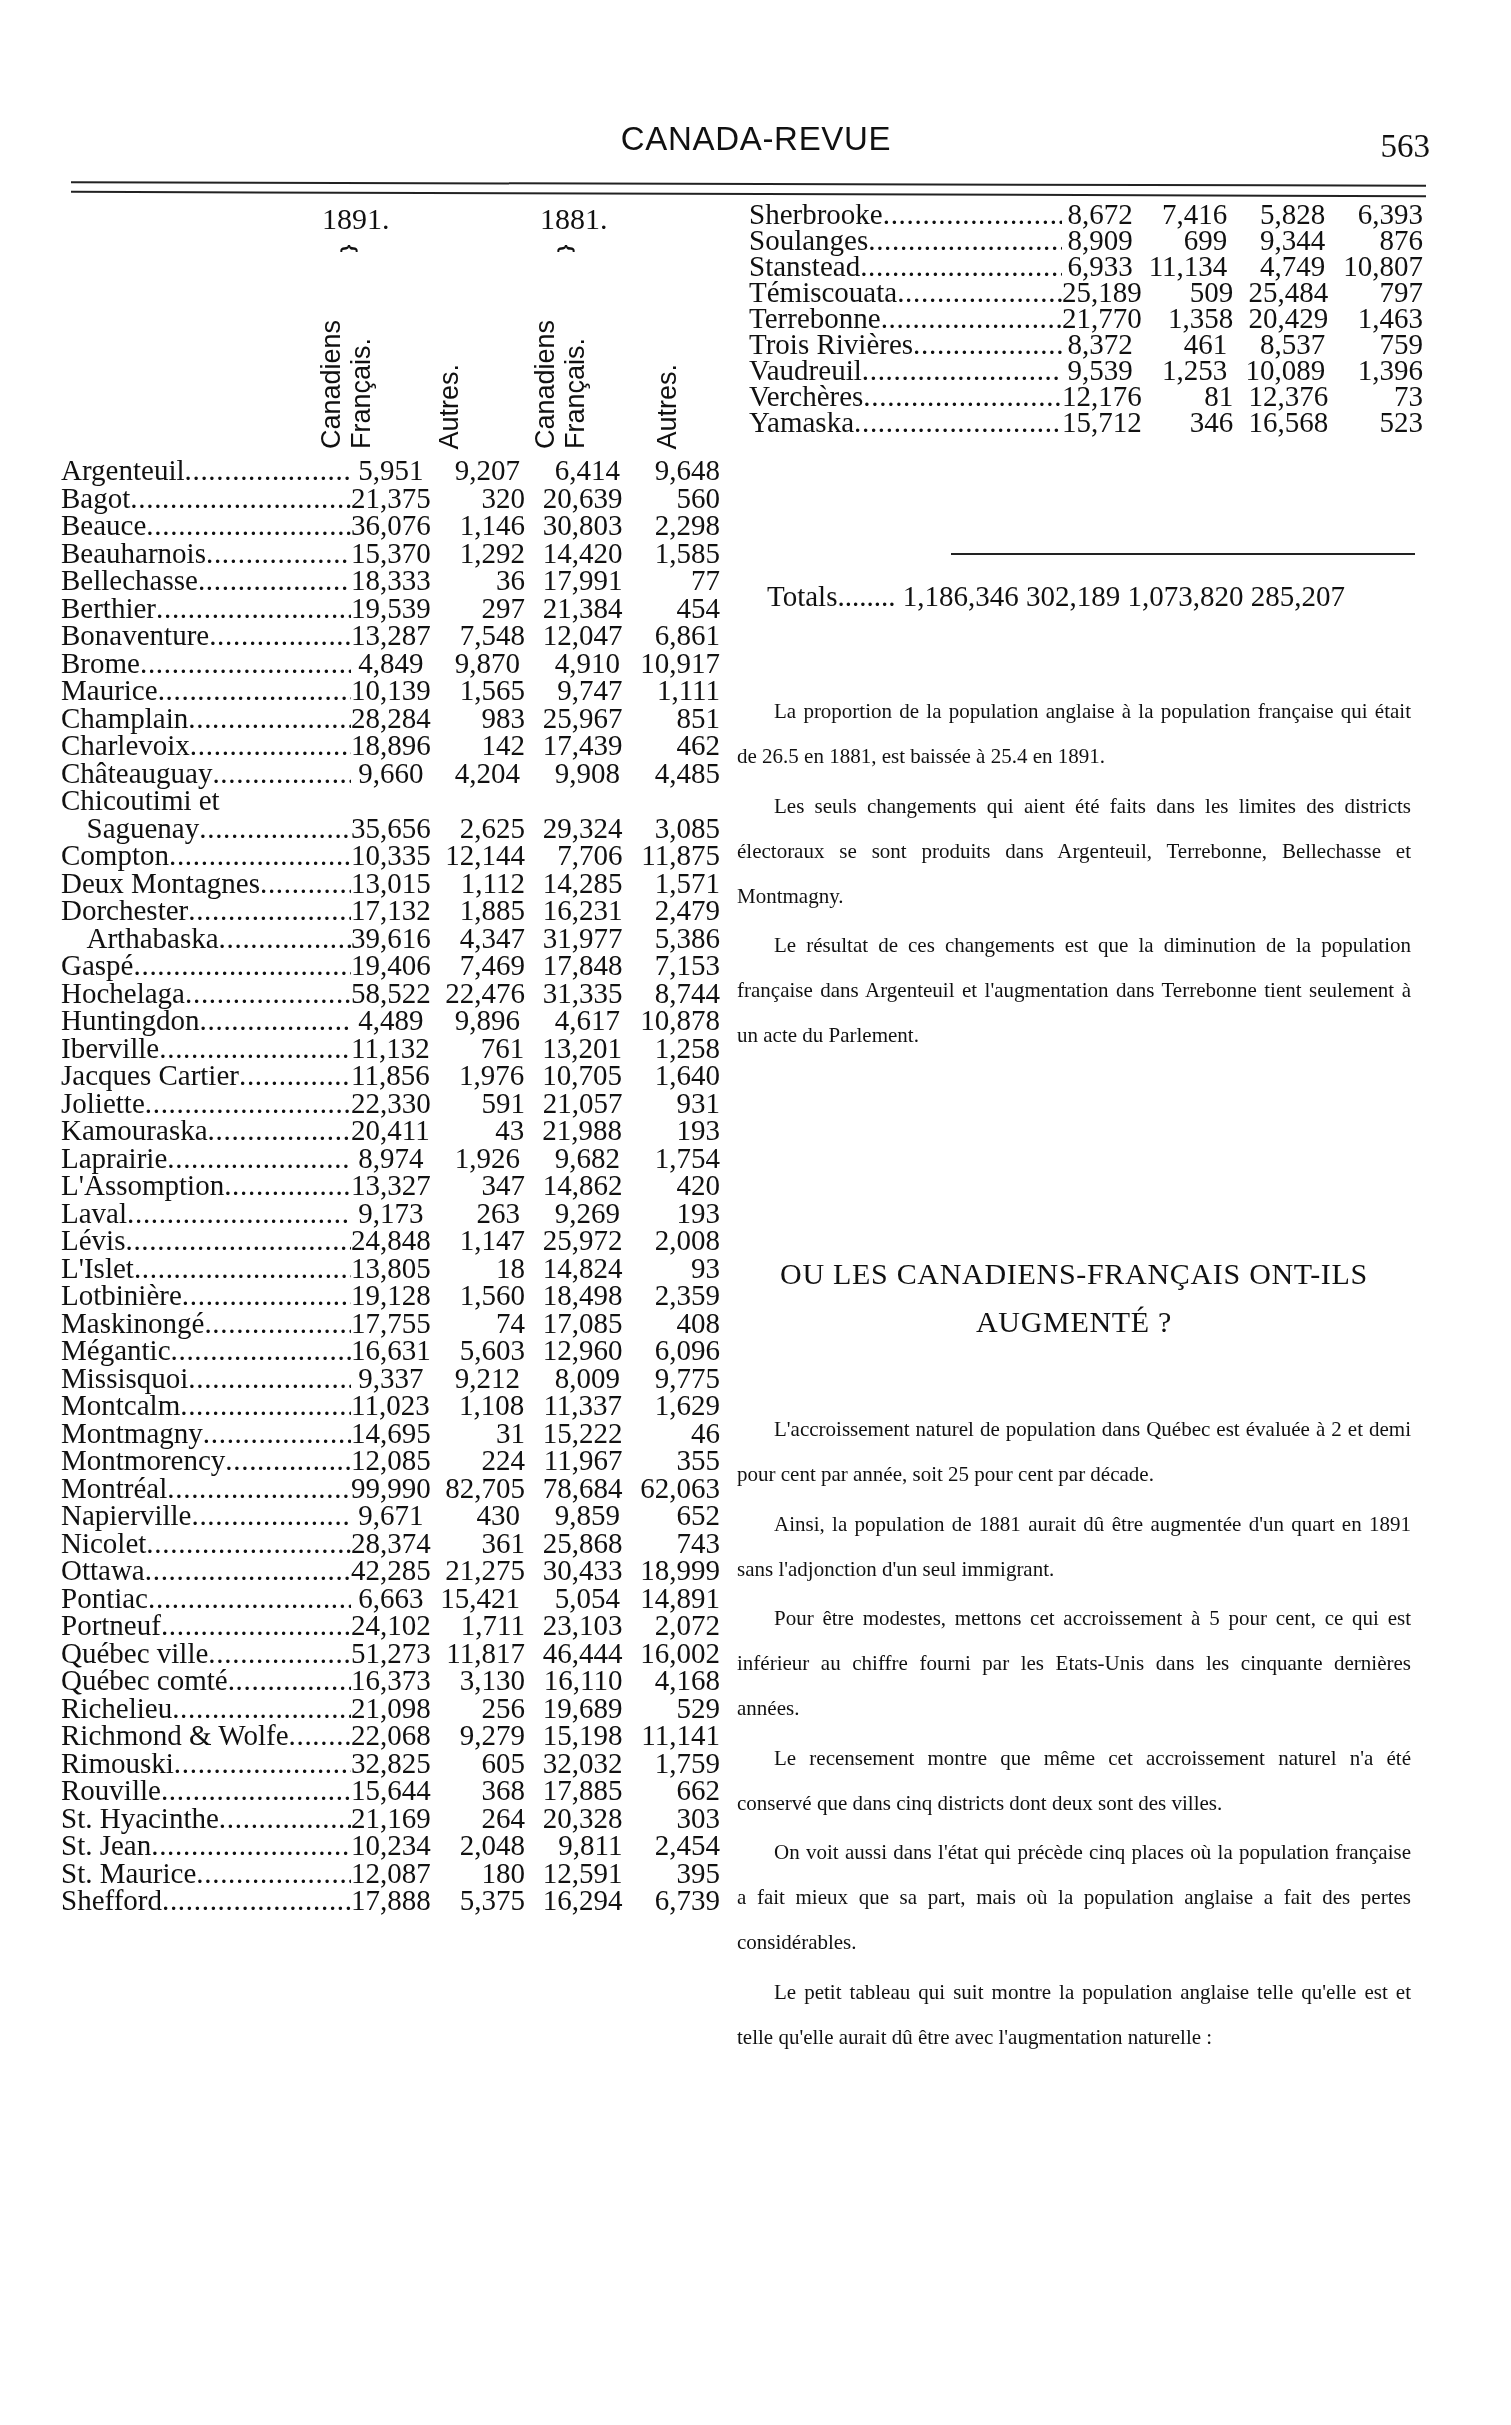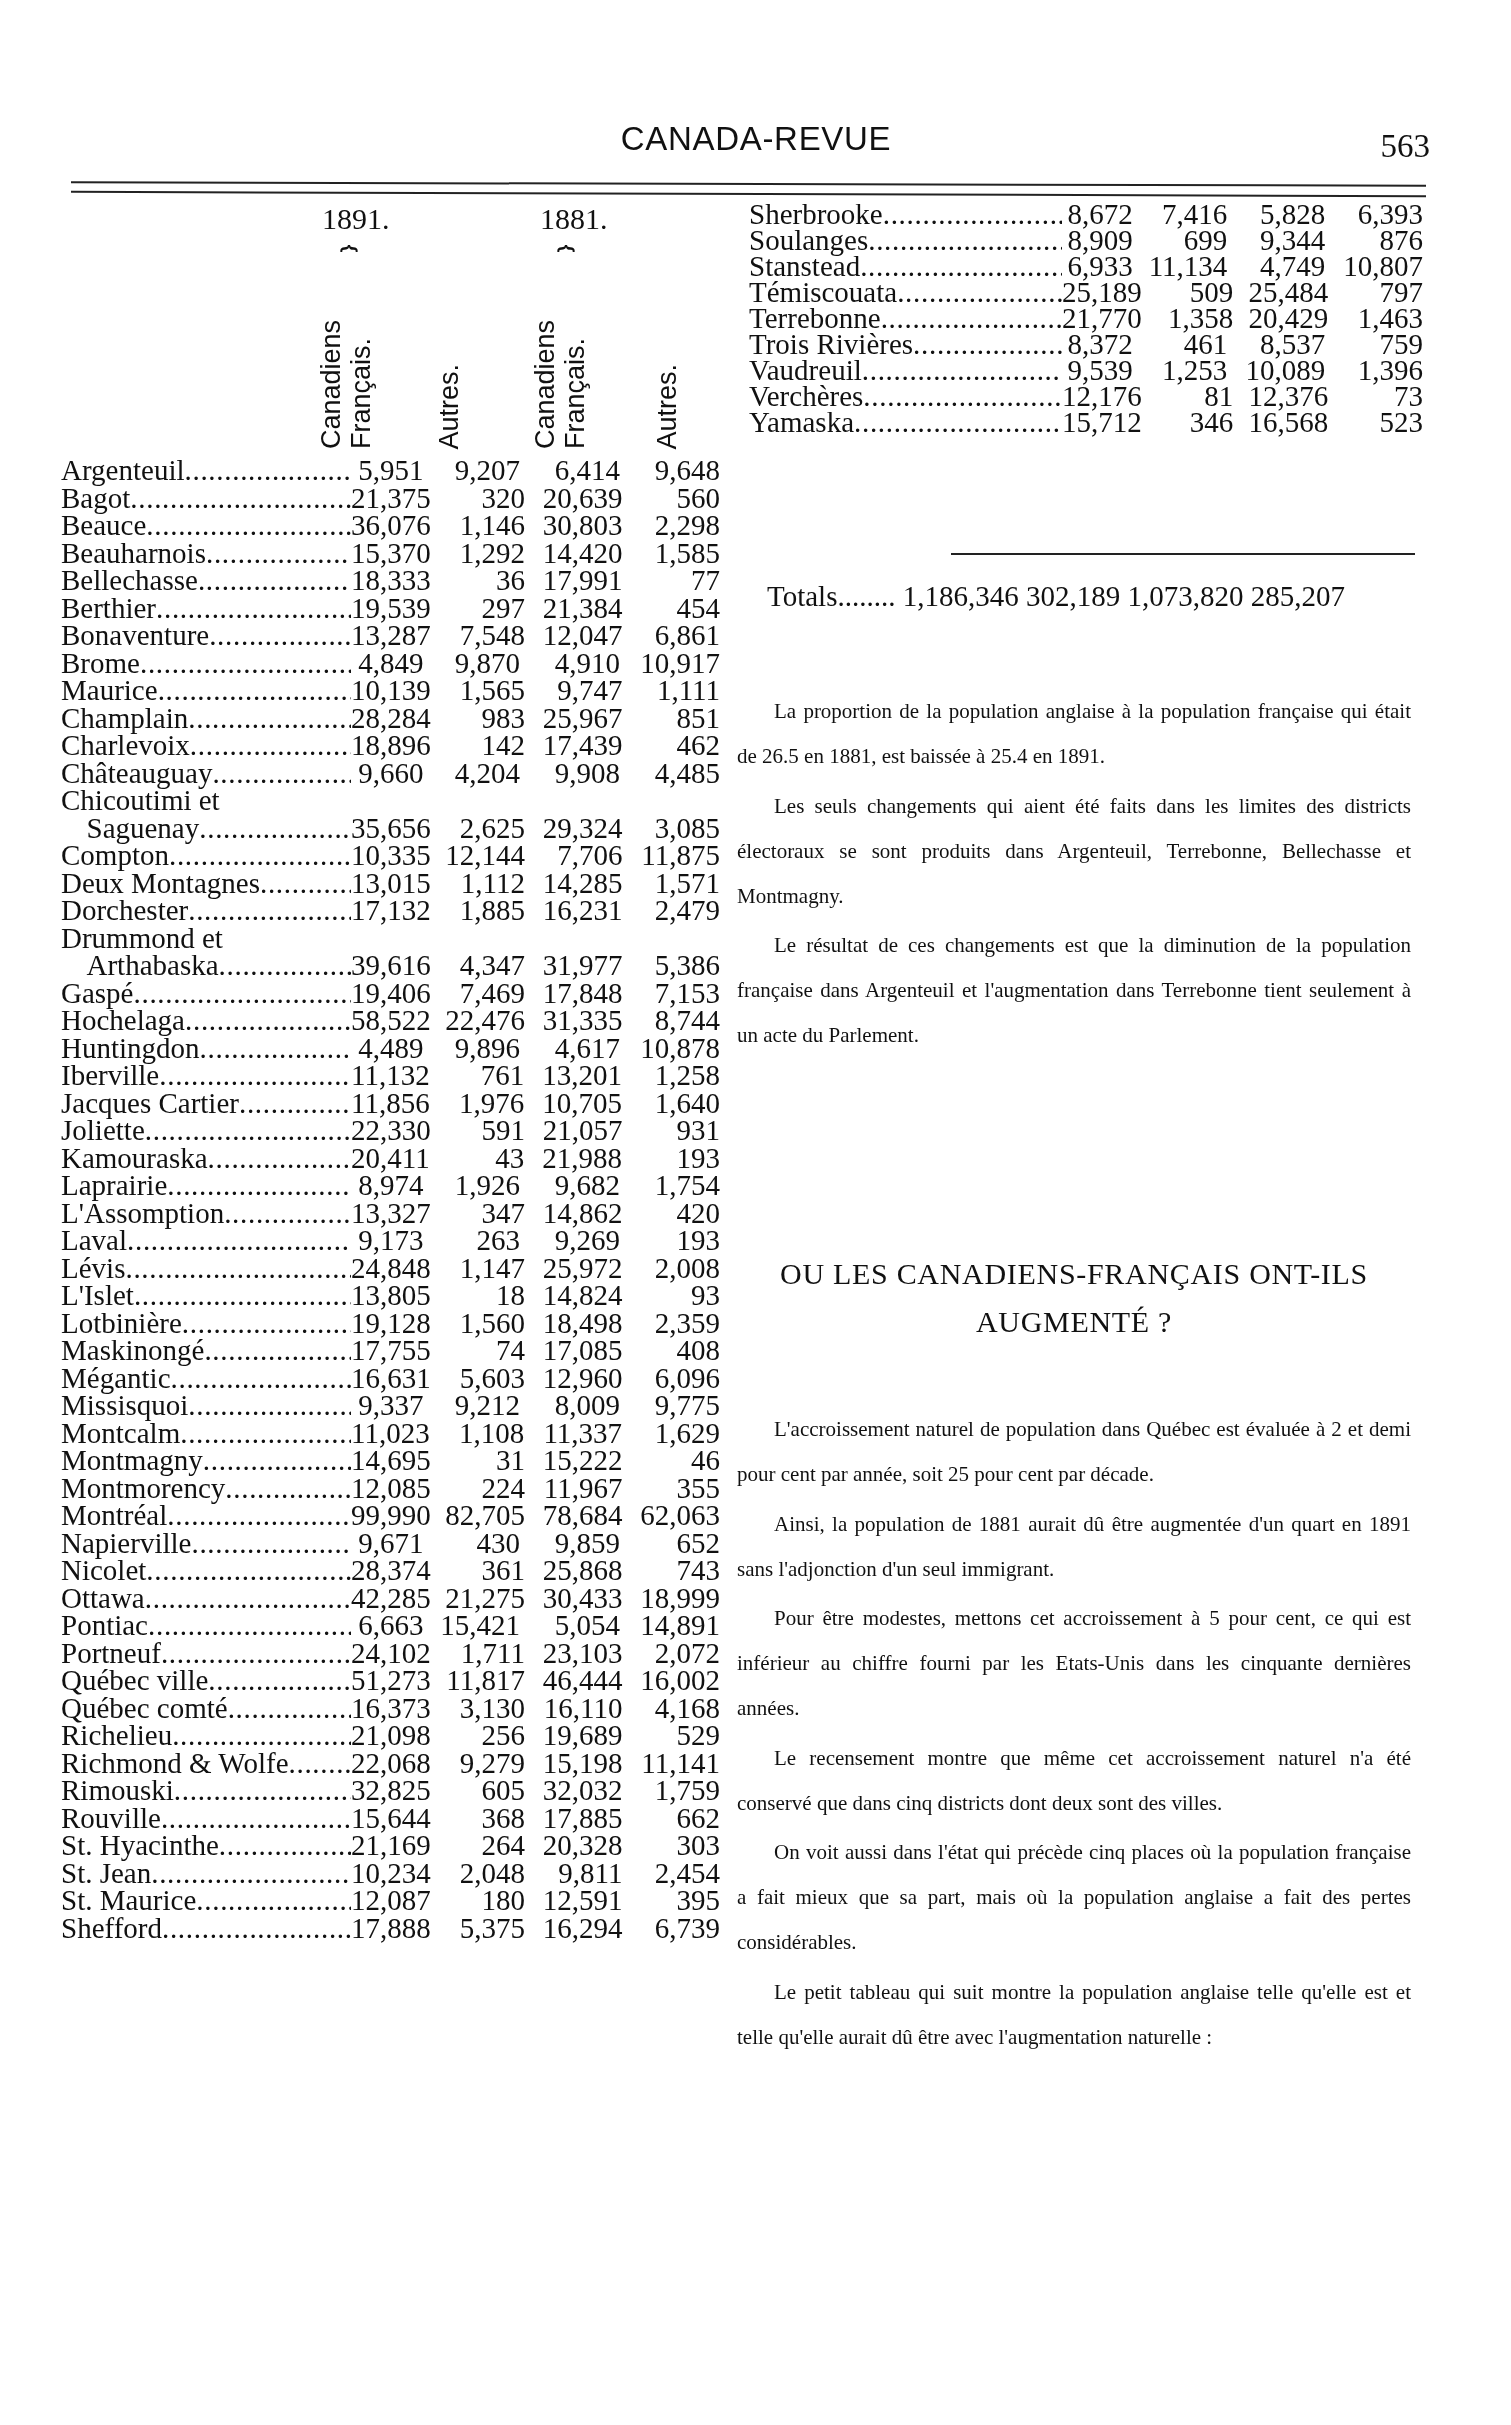--- a/index.html
+++ b/index.html
@@ -240,29 +240,20 @@
         <div class="name-col" style="width: 290px;">
           <span class="name-text">Dorchester</span>
           <span class="dots">........................................</span>
         </div>
         <div class="cell cf91" style="width: 84px;">17,132</div>
         <div class="cell au91" style="width: 112px;">1,885</div>
         <div class="cell cf81" style="width: 116px;">16,231</div>
         <div class="cell au81" style="width: 116px;">2,479</div>
       </div>
       <div class="row">
-        <div class="name-col" style="width: 290px;">
-          <span class="name-text">Drummond et</span>
-        </div>
-        <div class="cell cf91" style="width: 84px;"></div>
-        <div class="cell au91" style="width: 112px;"></div>
-        <div class="cell cf81" style="width: 116px;"></div>
-        <div class="cell au81" style="width: 116px;"></div>
-      </div>
-      <div class="row">
         <div class="name-col" style="width: 290px; padding-left: 25.5px; box-sizing: border-box;">
           <span class="name-text">Arthabaska</span>
           <span class="dots">........................................</span>
         </div>
         <div class="cell cf91" style="width: 84px;">39,616</div>
         <div class="cell au91" style="width: 112px;">4,347</div>
         <div class="cell cf81" style="width: 116px;">31,977</div>
         <div class="cell au81" style="width: 116px;">5,386</div>
       </div>
       <div class="row">

